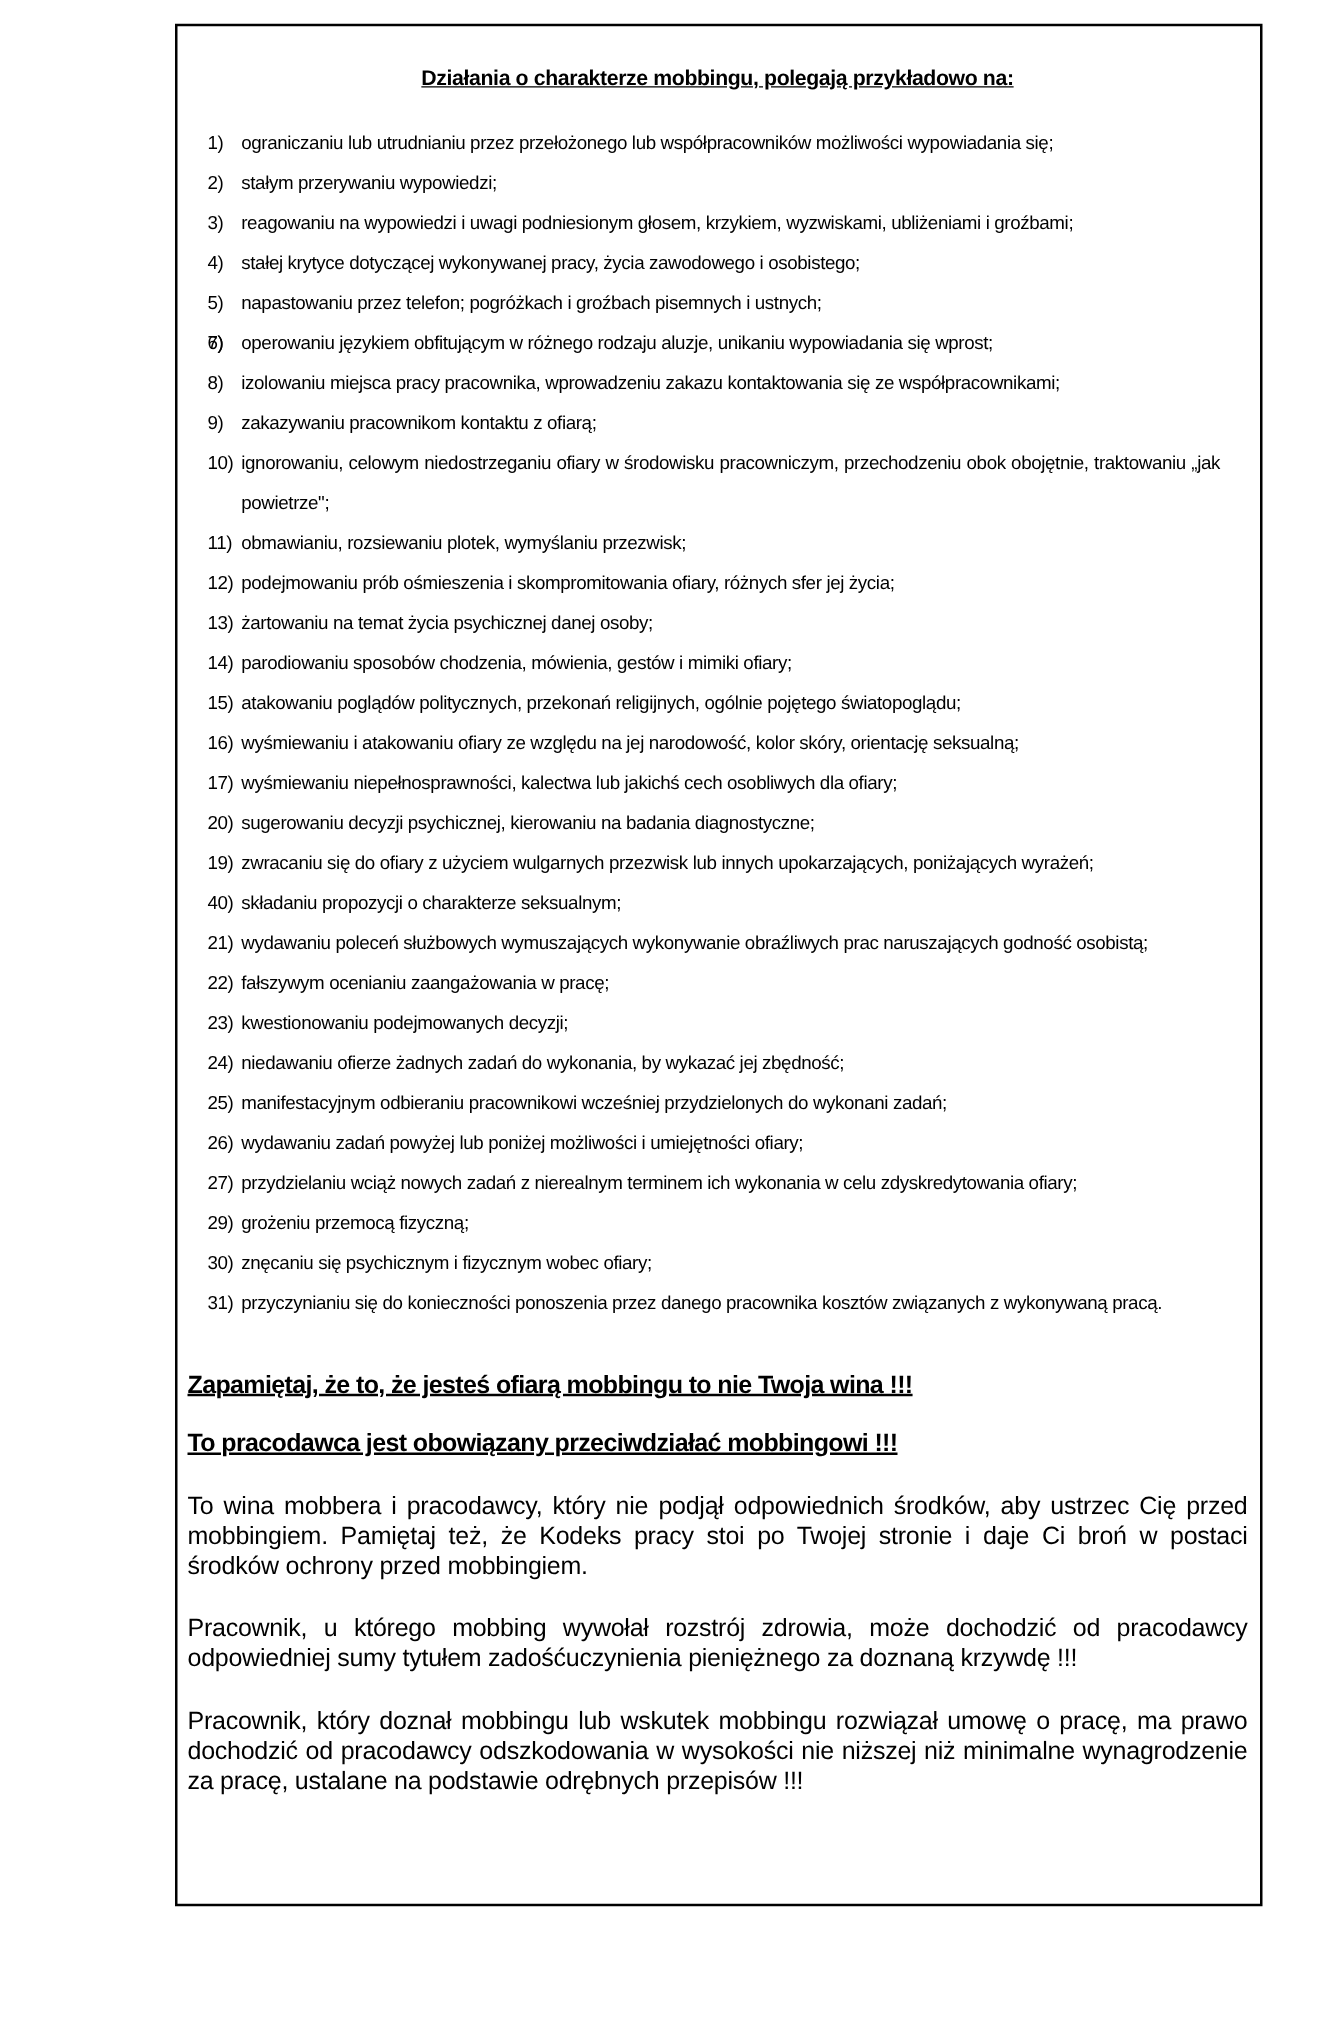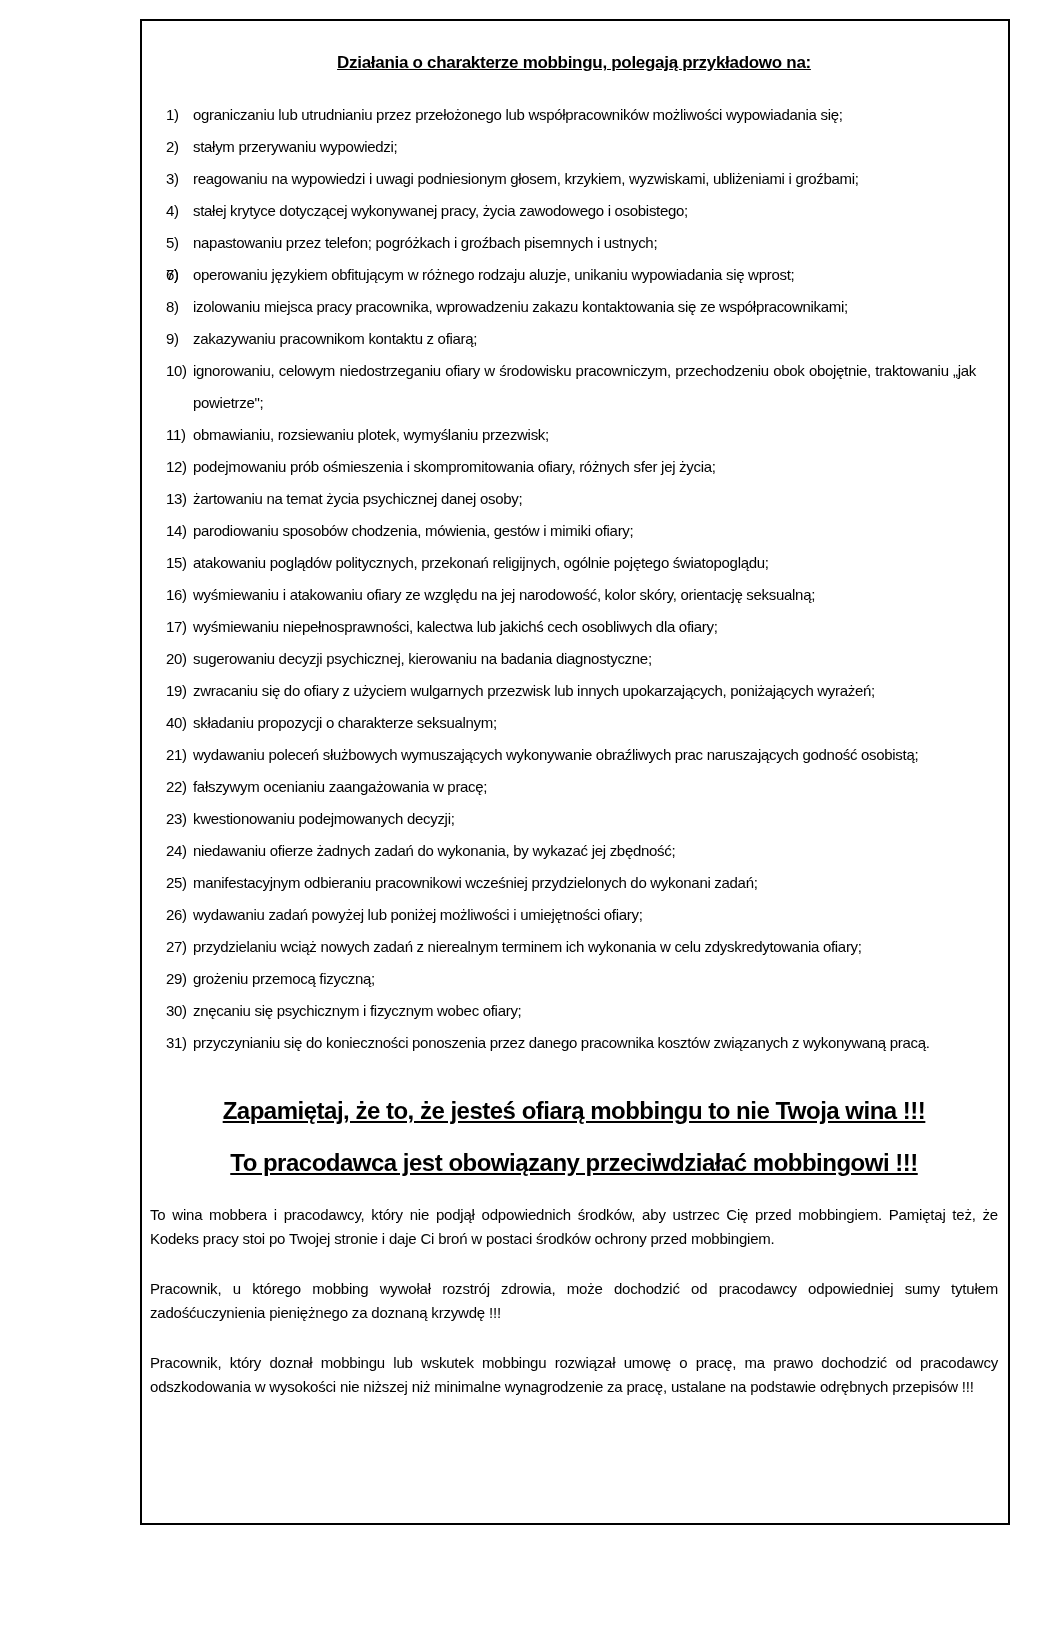--- a/index.html
+++ b/index.html
@@ -47,31 +47,31 @@
     position: relative;
     padding-left: 27px;
   }
   .item .num {
     position: absolute;
     left: 0;
     top: 0;
     text-align: left;
   }
   .emph {
-    text-align: center;
-    font-size: 24px;
+    text-align: left;
+    font-size: 20px;
     font-weight: bold;
     letter-spacing: -0.5px;
     text-decoration: underline;
   }
   .emph-1 { margin: 38px 0 0 0; }
   .emph-2 { margin: 24px 0 0 0; }
   .para {
     margin: 26px 0 0 0;
-    font-size: 15px;
+    font-size: 20px;
     line-height: 24px;
     letter-spacing: -0.2px;
     text-align: justify;
   }
 </style>
 </head>
 <body>
 
 <div class="page">
   <div class="frame">

